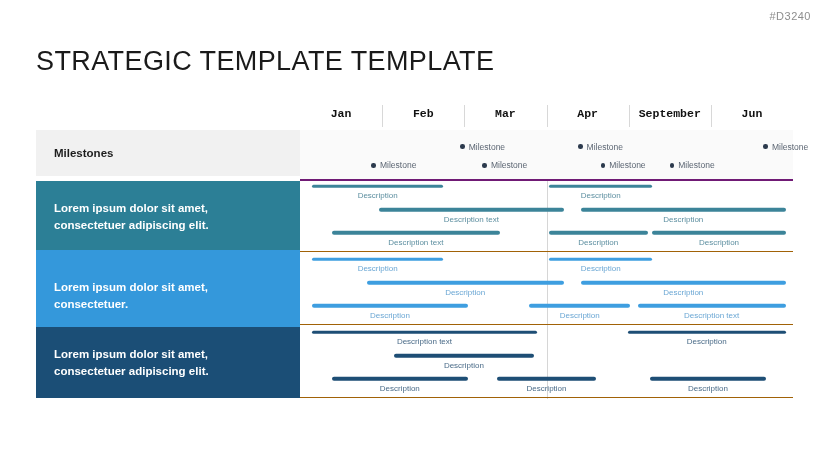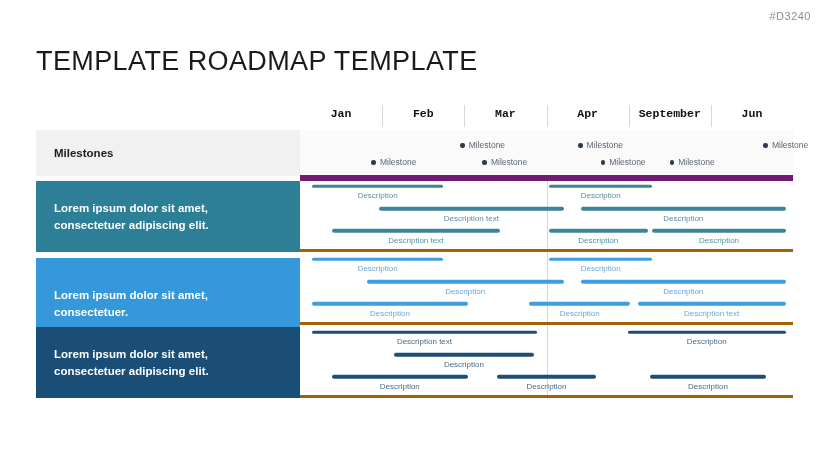--- a/index.html
+++ b/index.html
@@ -101,22 +101,22 @@
   .band-label.c0 { background: #2c7f96; color: #ffffff; }
   .band-label.c1 { background: #3498db; color: #ffffff; }
   .band-label.c2 { background: #1b4e76; color: #ffffff; }
 
   .band-track {
     position: absolute;
     left: 264px;
     right: 0;
     box-sizing: border-box;
   }
-  .band-track.sep { border-bottom: 3px solid #a16207; }
-  .band-track.milestones { background: #fafafa; border-bottom: 6px solid #701a75; }
+  .band-track.sep { border-bottom: 1px solid #a16207; }
+  .band-track.milestones { background: #fafafa; border-bottom: 2px solid #701a75; }
 
   
   .milestone {
     position: absolute;
     display: flex;
     align-items: center;
     white-space: nowrap;
     font-size: 8.5px;
     color: #5c6673;
     transform: translateY(-50%);
@@ -153,21 +153,21 @@
   .task.c1 .caption { color: #6ba7d4; }
   .task.c2 .bar { background: #1e4e75; }
   .task.c2 .caption { color: #4a6b88; }
 </style>
 </head>
 <body>
 
 <div>
 
   <div class="doc-code">#D3240</div>
-  <h1 class="page-title">TEMPLATE ROADMAP TEMPLATE</h1>
+  <h1 class="page-title">STRATEGIC TEMPLATE TEMPLATE</h1>
 
   <div class="roadmap">
 
     <div class="label-col"></div>
 
     <div class="grid-col">
       <div class="months">
           <div class="month">Jan</div>
           <div class="month">Feb</div>
           <div class="month">Mar</div>
@@ -234,21 +234,21 @@
           </div>
           <div class="task c0" style="left: 50.5%; width: 20%; top: 83%;">
             <div class="bar"></div>
             <div class="caption">Description</div>
           </div>
           <div class="task c0" style="left: 71.5%; width: 27%; top: 83%;">
             <div class="bar"></div>
             <div class="caption">Description</div>
           </div>
         </div>
-        <div class="band-label c1" style="top: 154px; height: 92px;">Lorem ipsum dolor sit amet, consectetuer.</div>
+        <div class="band-label c1" style="top: 146px; height: 92px;">Lorem ipsum dolor sit amet, consectetuer.</div>
         <div class="band-track sep" style="top: 150px; height: 71px;">
           <div class="task c1" style="left: 2.5%; width: 26.5%; top: 17%;">
             <div class="bar"></div>
             <div class="caption">Description</div>
           </div>
           <div class="task c1" style="left: 50.5%; width: 21%; top: 17%;">
             <div class="bar"></div>
             <div class="caption">Description</div>
           </div>
           <div class="task c1" style="left: 13.5%; width: 40%; top: 50%;">

